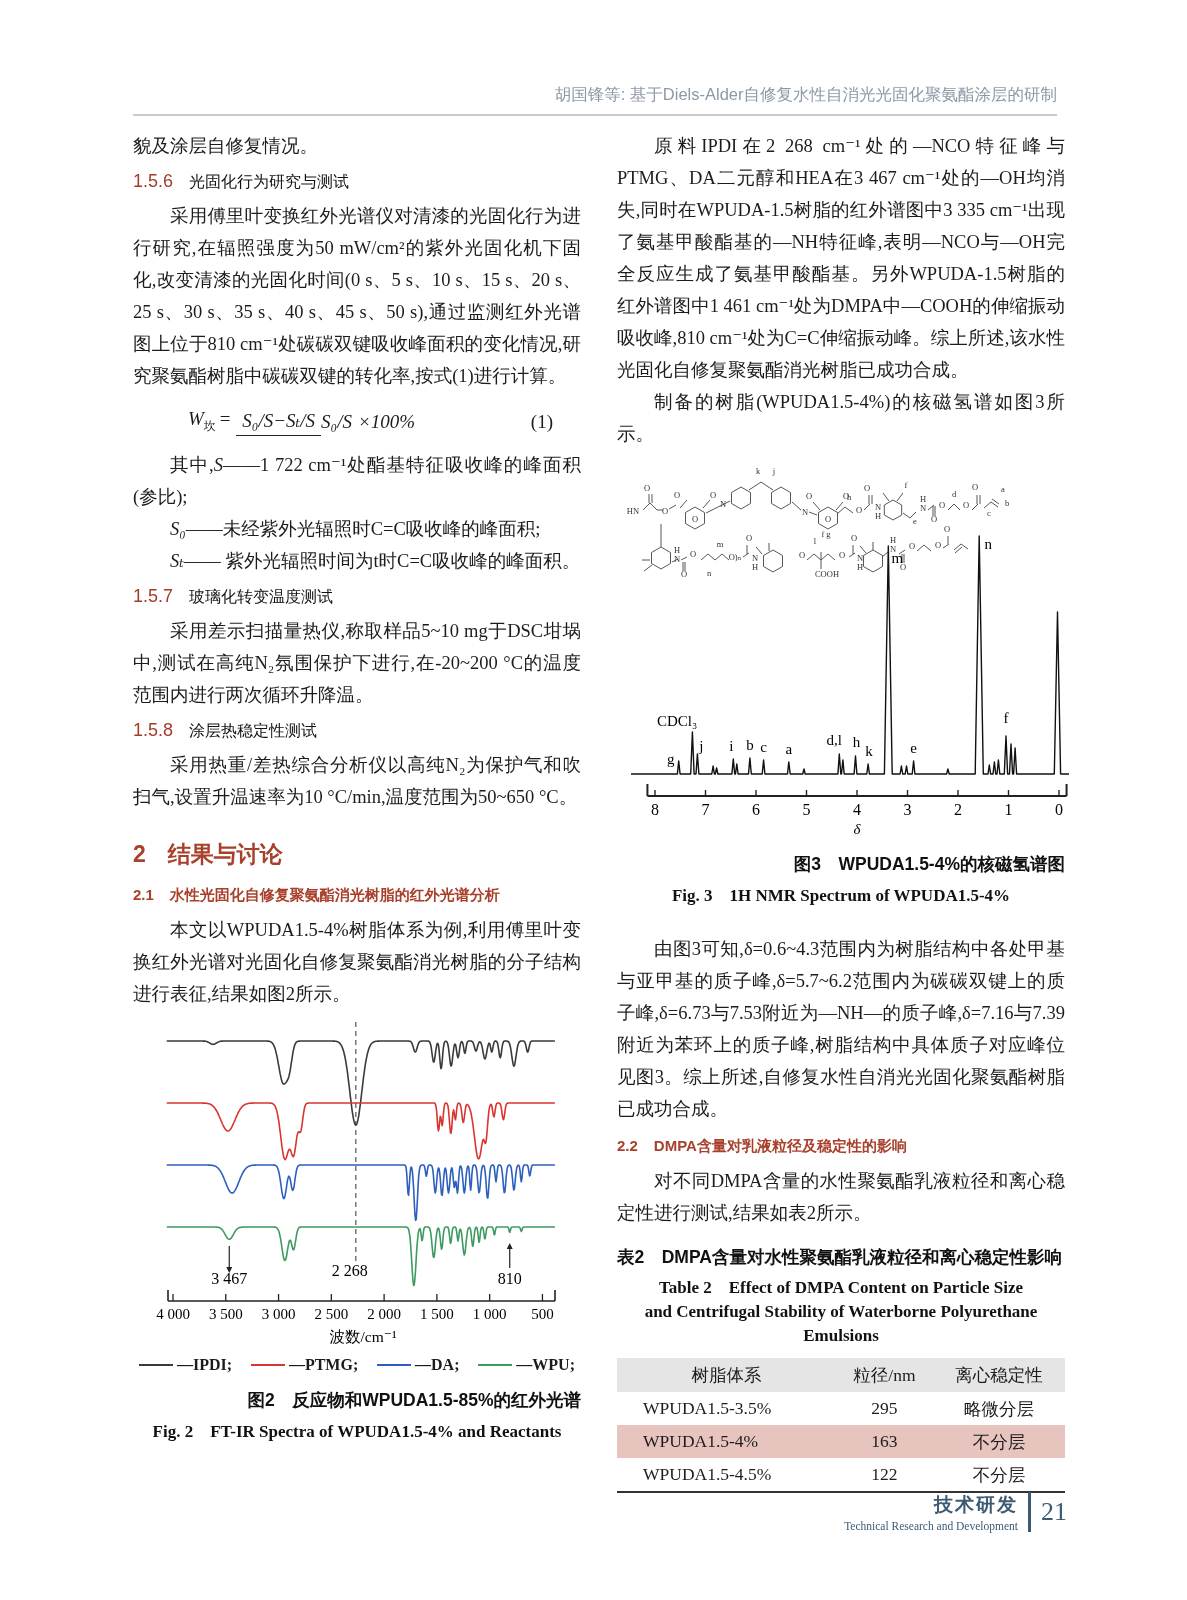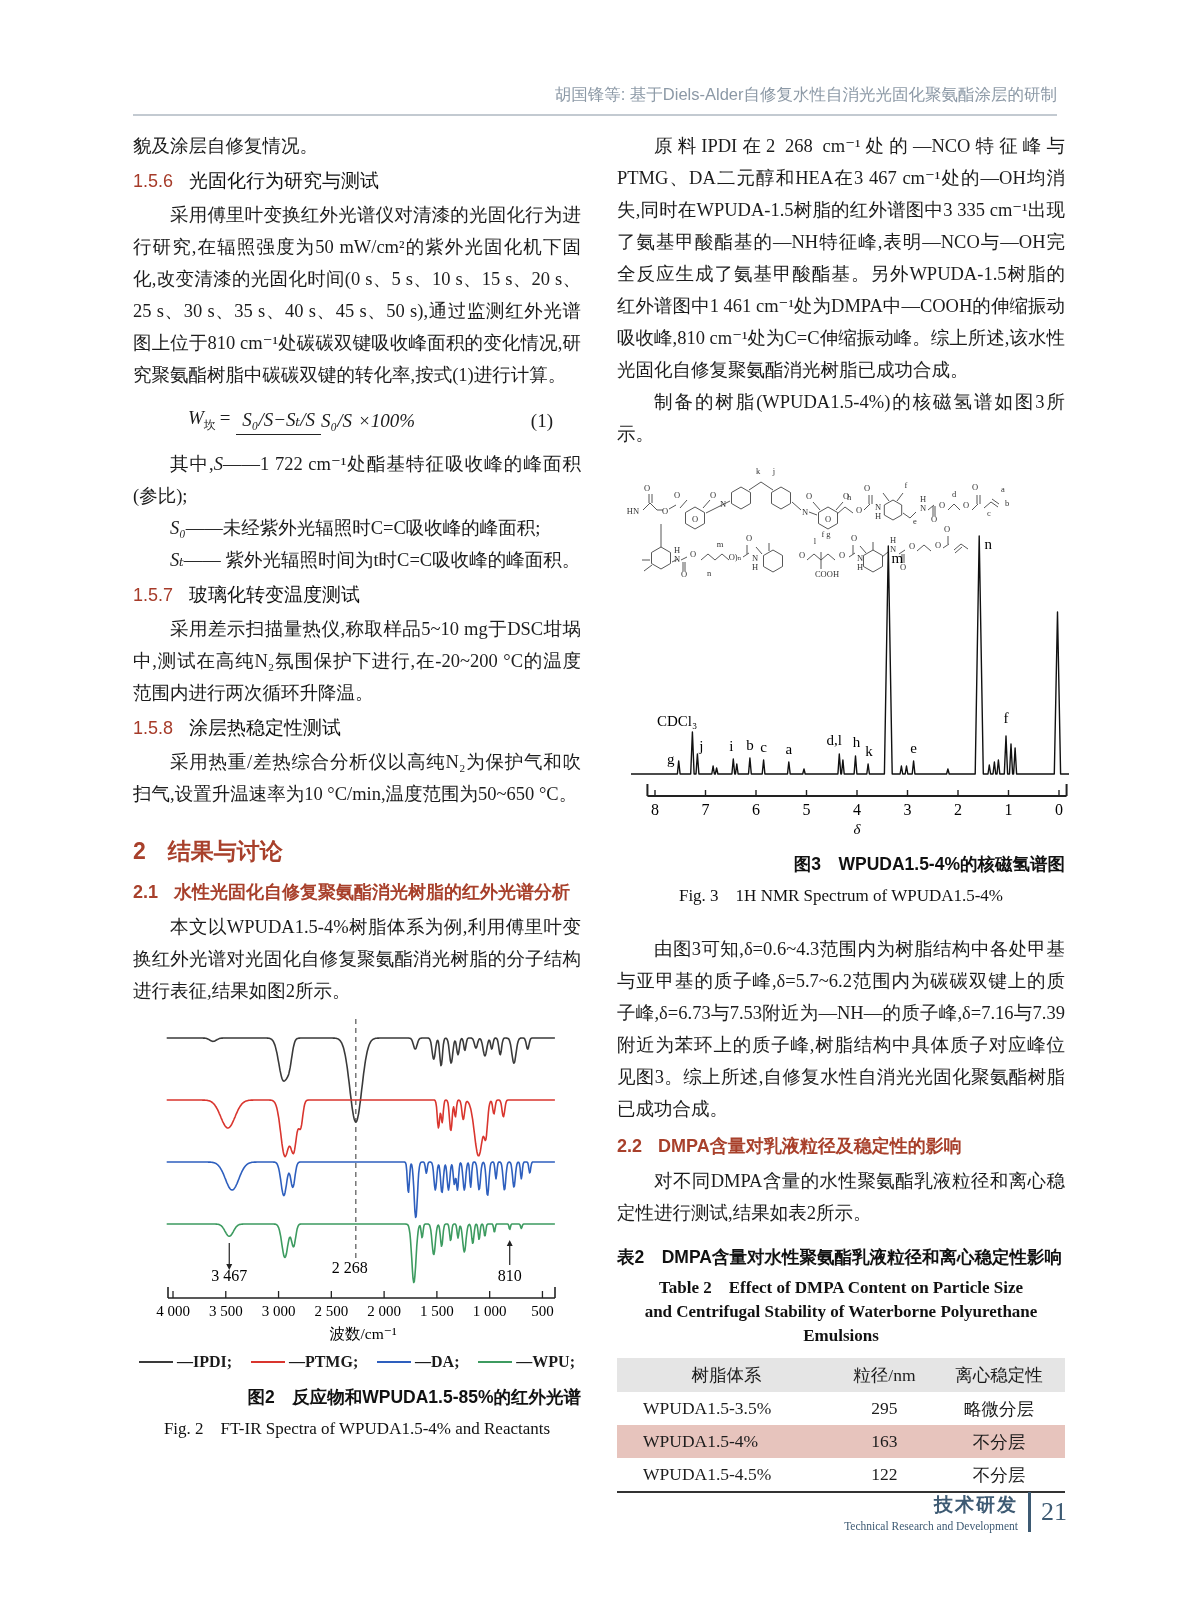--- a/index.html
+++ b/index.html
@@ -7,42 +7,42 @@
         font-family:"Liberation Serif","DejaVu Serif",serif;color:#1c1c1c;overflow:hidden;}
   .hdr{position:absolute;top:84px;left:133px;width:924px;text-align:right;
        font-family:"Liberation Sans","DejaVu Sans",sans-serif;font-size:16.5px;color:#8c99a6;}
   .hdr-rule{position:absolute;top:114px;left:133px;width:924px;border-top:2px solid #c3cad1;}
   .content{position:absolute;top:130px;left:133px;width:924px;display:flex;gap:36px;}
   .col{width:448px;}
   .para{font-size:18.5px;line-height:32px;text-align:justify;text-indent:2em;margin:0;}
   .cont-line{font-size:18.5px;line-height:32px;margin:0;}
   .h3{display:flex;gap:16px;align-items:baseline;margin:3px 0 2px 0;line-height:32px;}
   .h3 .num{color:#a63b29;font-family:"Liberation Sans","DejaVu Sans",sans-serif;font-size:18px;}
-  .h3 .ttl{font-family:"Liberation Sans","DejaVu Sans",sans-serif;font-size:19px;color:#111;}
+  .h3 .ttl{font-family:"Liberation Sans","DejaVu Sans",sans-serif;font-size:16px;color:#111;}
   .h2{display:flex;gap:22px;align-items:baseline;margin:26px 0 10px 0;
       font-family:"Liberation Sans","DejaVu Sans",sans-serif;font-weight:bold;color:#a8402b;font-size:23px;}
   .h31{display:flex;gap:16px;margin:6px 0 4px 0;line-height:30px;
-      font-family:"Liberation Sans","DejaVu Sans",sans-serif;font-weight:bold;color:#a8402b;font-size:18px;}
+      font-family:"Liberation Sans","DejaVu Sans",sans-serif;font-weight:bold;color:#a8402b;font-size:15px;}
   .equation{display:flex;align-items:center;margin:14px 0 10px 55px;font-size:19px;line-height:26px;}
   .equation i{font-family:"Liberation Serif",serif;}
   .equation sub{font-size:12px;font-style:normal;}
   .frac{display:inline-flex;flex-direction:row;text-align:center;margin:0 6px;font-style:italic;}
   .frac .fr-num{border-bottom:1.4px solid #222;padding:0 6px 1px 6px;}
   .frac .fr-den{padding-top:1px;}
   .eq-no{margin-left:auto;margin-right:28px;}
   .where-line{font-size:18.5px;line-height:32px;text-align:justify;text-indent:2em;}
   .where-line i{font-style:italic;}
   .fig{margin-top:6px;}
   .legend{display:flex;justify-content:space-between;padding:0 6px;margin-top:2px;
           font-size:16px;font-weight:bold;}
   .legend .item{display:flex;align-items:center;gap:4px;}
   .legend .sw{display:inline-block;width:34px;height:0;border-top:2px solid #000;}
   .cap-cn{text-align:right;font-family:"Liberation Sans","DejaVu Sans",sans-serif;font-weight:bold;
           font-size:17.5px;margin-top:14px;color:#111;}
-  .cap-en{text-align:center;font-weight:normal;font-size:17px;margin-top:8px;color:#111;}
+  .cap-en{text-align:center;font-weight:bold;font-size:17px;margin-top:8px;color:#111;}
   .tbl-title-cn{text-align:justify;font-family:"Liberation Sans","DejaVu Sans",sans-serif;font-weight:bold;
           font-size:17.5px;margin-top:16px;color:#111;}
   .tbl-title-en{text-align:center;font-weight:bold;font-size:17px;margin-top:7px;line-height:24px;color:#111;}
   table.t2{width:100%;border-collapse:collapse;margin-top:10px;font-size:17.5px;}
   table.t2 th{font-weight:normal;padding:5px 4px;}
   table.t2 td{padding:4.5px 4px;text-align:center;}
   table.t2 td:first-child{text-align:left;padding-left:26px;}
   table.t2 tr.last{border-bottom:2px solid #333;}
   .ftr{position:absolute;right:120px;top:1492px;display:flex;align-items:center;gap:10px;color:#3d5a73;}
   .ftr .blk{text-align:right;}

